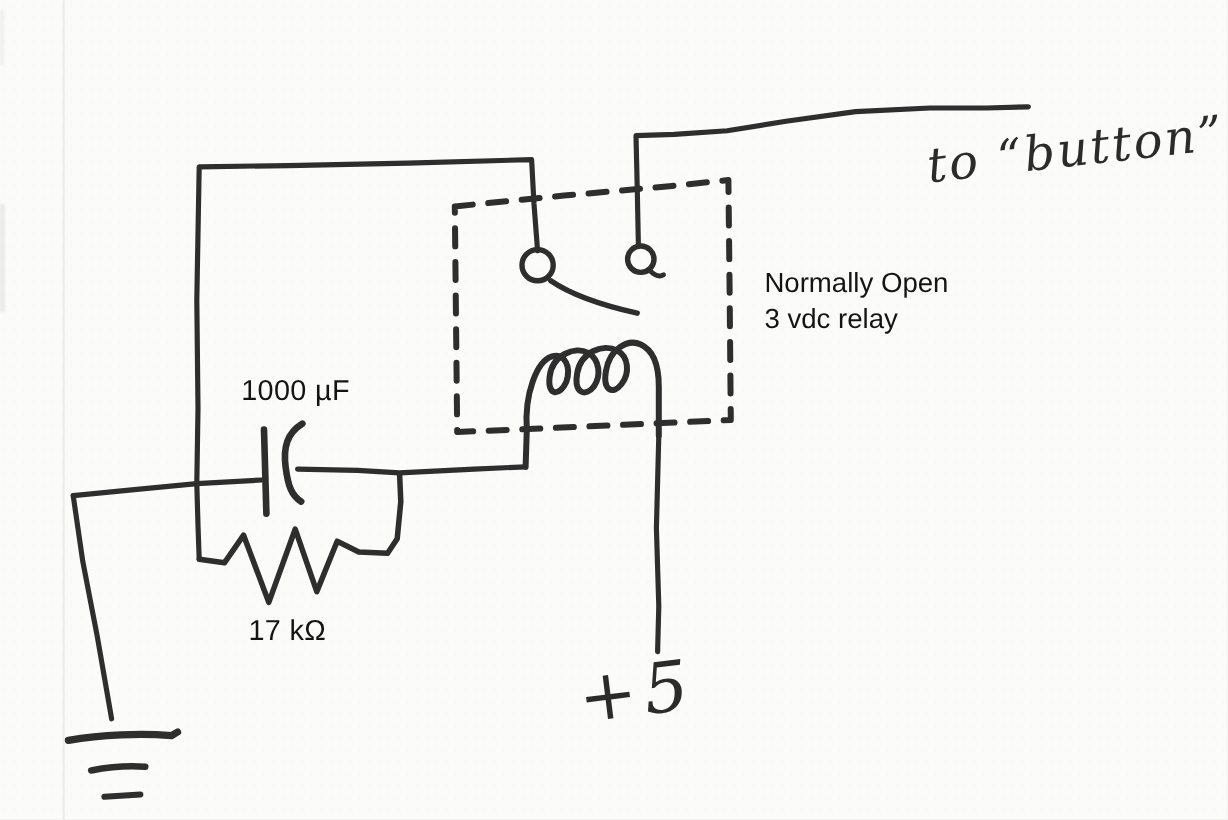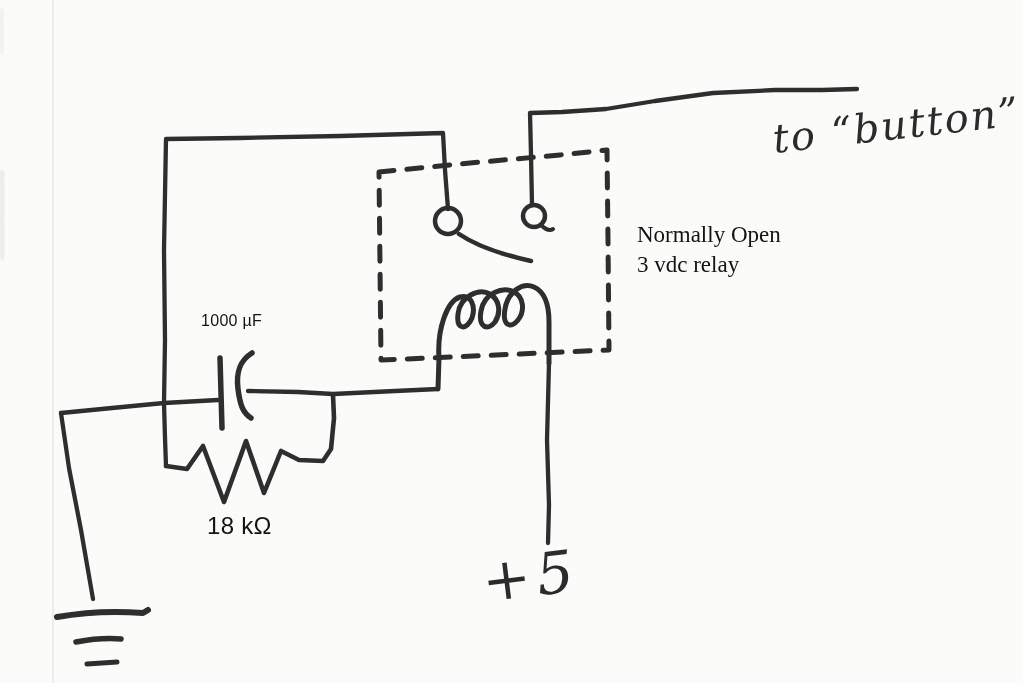--- a/index.html
+++ b/index.html
@@ -13,23 +13,23 @@
     font-family:"Liberation Sans", sans-serif;
   }
   .sketch-svg{position:absolute;left:0;top:0;}
   .lbl{
     position:absolute;
     color:#141414;
     font-family:"Liberation Sans", sans-serif;
     white-space:nowrap;
     user-select:none;
   }
-  .lbl-cap{left:201px;top:312px;font-size:16px;letter-spacing:.3px;text-align:center;}
+  .lbl-cap{left:201px;top:312px;font-size:24px;letter-spacing:.3px;text-align:center;}
   .lbl-res{left:207px;top:512px;font-size:24px;letter-spacing:.3px;}
-  .lbl-relay{left:637px;top:220px;font-size:23px;line-height:30px;font-family:Liberation Serif, serif;}
+  .lbl-relay{left:637px;top:220px;font-size:23px;line-height:30px;}
   .hand{
     position:absolute;
     color:#2b2b2b;
     font-family:"DejaVu Serif", serif;
     font-style:italic;
     white-space:nowrap;
     user-select:none;
   }
   .hand-button{left:772px;top:102px;font-size:40px;letter-spacing:2px;transform:rotate(-6.5deg);}
   .hand-supply{left:482px;top:542px;font-size:58px;letter-spacing:6px;transform:rotate(-7deg);}
@@ -77,21 +77,21 @@
 
     <g>
       <path stroke-width="6" d="M 57 617 C 85 612 118 611 143 613 L 148 610"></path>
       <path stroke-width="5.5" d="M 76 642 C 92 639 108 638 121 639"></path>
       <path stroke-width="5" d="M 87 664 L 117 662"></path>
     </g>
   </svg>
 
   <div class="lbl lbl-cap">1000 µF</div>
 
-  <div class="lbl lbl-res">18 kΩ</div>
+  <div class="lbl lbl-res">17 kΩ</div>
 
   <div class="lbl lbl-relay">
     <div>Normally Open</div>
     <div>3 vdc relay</div>
   </div>
 
   <div class="hand hand-button">to “button”</div>
 
   <div class="hand hand-supply">+5</div>
 

